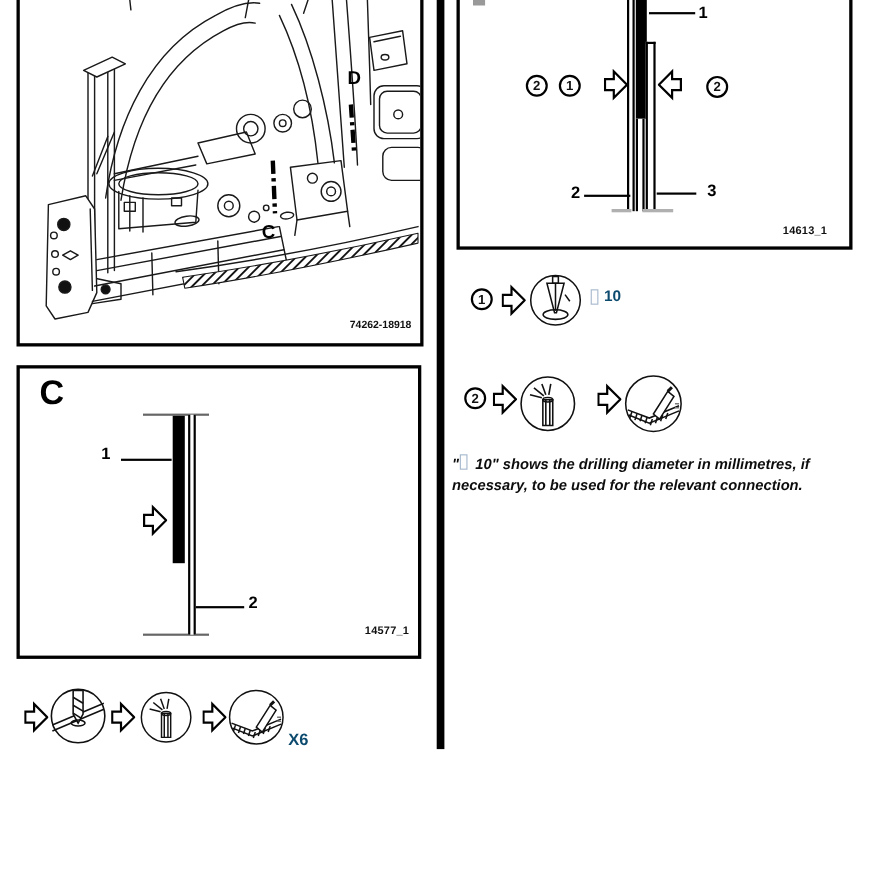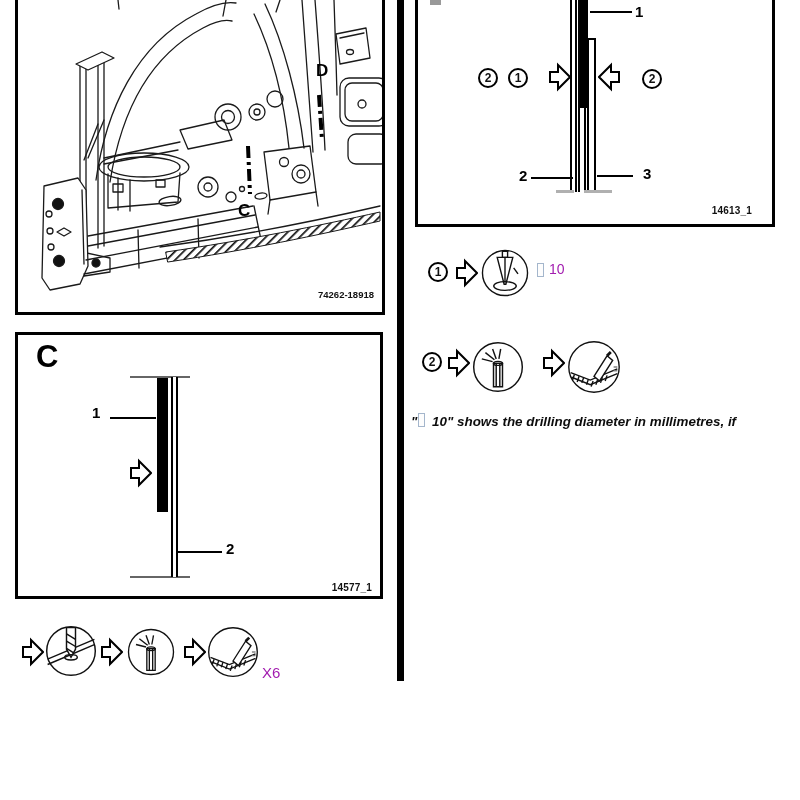--- a/index.html
+++ b/index.html
@@ -12,21 +12,21 @@
   .figref{position:absolute;font-size:10px;font-weight:bold;color:#111;letter-spacing:.2px;}
   .callout{position:absolute;font-weight:bold;font-size:15px;color:#000;line-height:1;}
   .leader{position:absolute;height:2px;background:#000;}
   .tick{position:absolute;height:2px;background:#666;}
   .gtick{position:absolute;height:3px;background:#b0b0b0;}
   .blackbar{position:absolute;background:#000;}
   .thinpanel{position:absolute;background:#fff;border-left:2px solid #000;border-right:2px solid #000;box-sizing:border-box;}
   .badge{position:absolute;width:20px;height:20px;border:2px solid #000;border-radius:50%;
          box-sizing:border-box;display:flex;align-items:center;justify-content:center;
          font-size:12px;font-weight:bold;background:#fff;line-height:1;}
-  .accent{color:#a21caf;font-weight:normal;font-size:15px;}
+  .accent{color:#0c4a6e;font-weight:bold;font-size:15px;}
   .dia-sym{display:inline-block;width:5px;height:12px;border:1px solid #a4b6cc;
            color:transparent;overflow:hidden;font-size:4px;vertical-align:-1px;margin:0 3px 0 1px;background:#fdfdfd;}
   .note{position:absolute;left:411px;top:412px;width:376px;font-size:13.4px;
         font-weight:bold;font-style:italic;line-height:1.45;color:#0d0d0d;}
   .sectitle{position:absolute;font-weight:bold;font-size:31px;color:#000;line-height:1;}
   .divider{position:absolute;background:#000;}
   .icn{position:absolute;}
 </style>
 </head>
 <body>
@@ -146,21 +146,21 @@
     <div class="callout" style="left:74px;top:70px;">1</div>
     <div class="leader" style="left:92px;top:82px;width:46px;"></div>
 
     <svg class="icn" style="left:112px;top:123px;" width="22" height="30" viewBox="0 0 22 30">
       <path d="M1 10 h8 V3 L21 15 L9 27 V20 H1 Z" fill="#fff" stroke="#000" stroke-width="2"></path>
     </svg>
 
     <div class="leader" style="left:160px;top:216px;width:44px;"></div>
     <div class="callout" style="left:208px;top:206px;">2</div>
 
-    <div class="figref" style="right:8px;bottom:3px;">14577_1</div>
+    <div class="figref" style="right:8px;bottom:17px;">14577_1</div>
   </div>
 
   <svg class="icn" style="left:22px;top:637px;" width="22" height="30" viewBox="0 0 22 30">
     <path d="M1 10 h8 V3 L21 15 L9 27 V20 H1 Z" fill="#fff" stroke="#000" stroke-width="2"></path>
   </svg>
   <svg class="icn" style="left:44px;top:624px;" width="54" height="54" viewBox="-30 -30 60 60">
     <g fill="none" stroke="#111" stroke-width="1.6">
       <circle r="27"></circle>
       <path d="M-26,9 L26,-13"></path>
         <path d="M-26,15 L26,-7"></path>
@@ -298,15 +298,16 @@
         <path d="M14,9 l-2,6"></path>
       <path d="M0,10 L14,-12 L20,-7 L6,15 Z" fill="#fff"></path>
       <path d="M14,-12 l4,-4" stroke-width="3"></path>
       <path d="M21,0 h4" stroke="#777"></path>
         <path d="M21,4 h4" stroke="#777"></path>
     </g>
   </svg>
 
   <div class="note">
     <span>"</span><span class="dia-sym">∅</span><span> 10" shows the drilling diameter in millimetres, if</span><br>
+    <span>necessary, to be used for the relevant connection.</span>
   </div>
 
 </div>
 
 </body></html>

